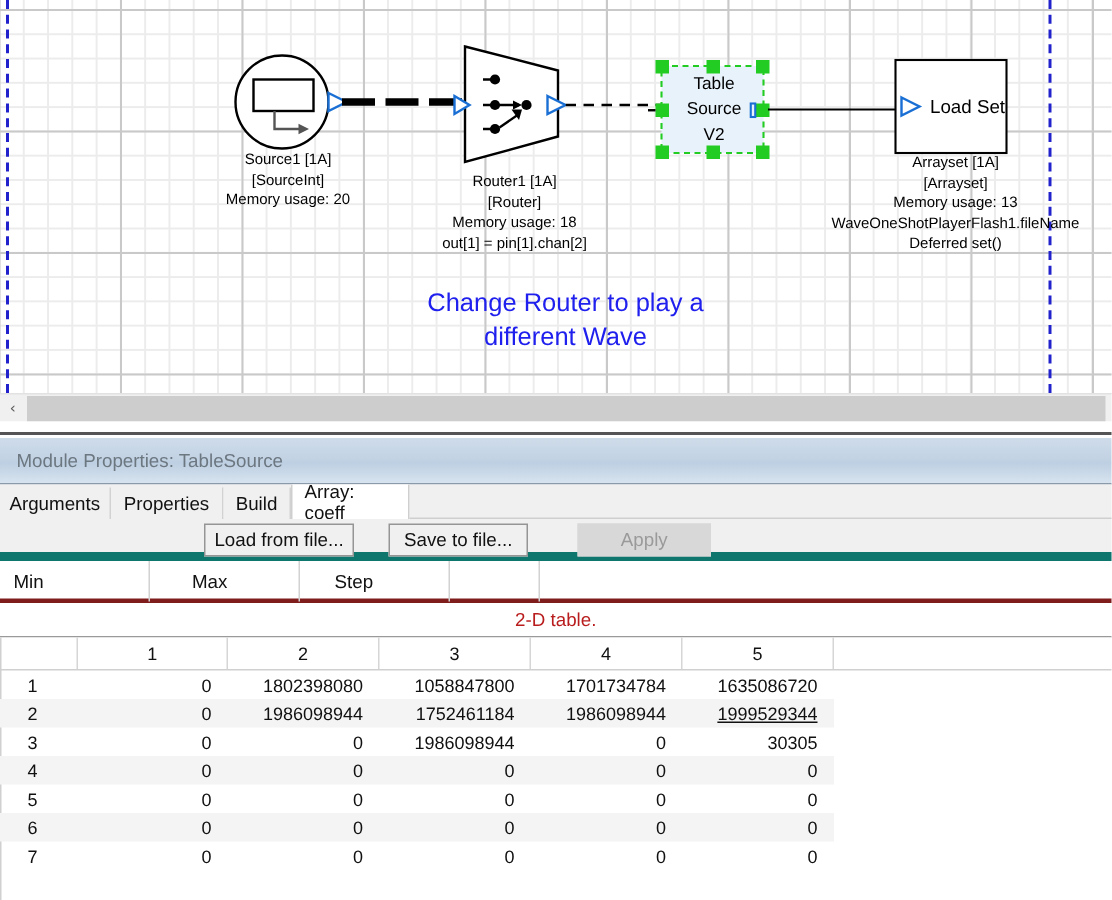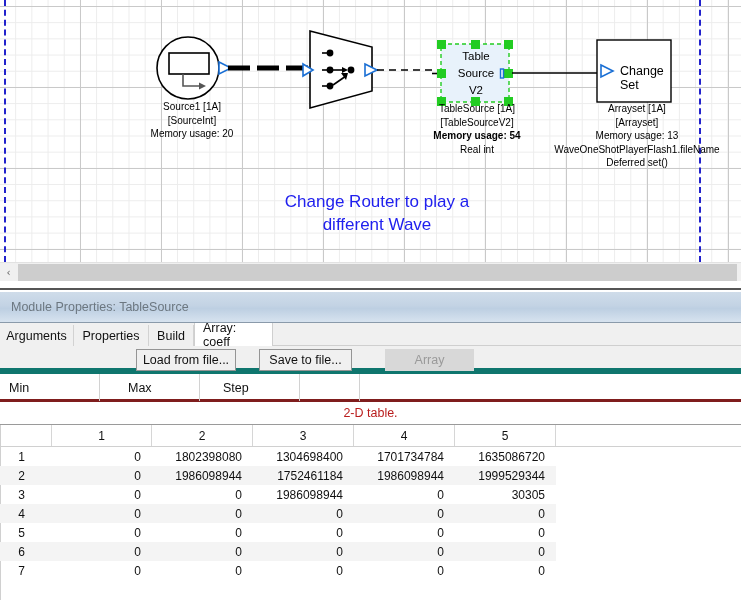--- a/index.html
+++ b/index.html
@@ -205,20 +205,26 @@
     <line x1="22" y1="42" x2="30" y2="42" stroke="#000" stroke-width="1.6"></line>
     <line x1="22" y1="58" x2="30" y2="58" stroke="#000" stroke-width="1.6"></line>
     <line x1="33" y1="42" x2="46" y2="42" stroke="#000" stroke-width="1.6"></line>
     <path d="M 42 39 L 48 42 L 42 45 Z" fill="#000"></path>
     <circle cx="51" cy="42" r="3.4" fill="#000"></circle>
     <line x1="33" y1="57" x2="46" y2="48" stroke="#000" stroke-width="1.6"></line>
     <path d="M 41 45 L 48 45 L 46 52 Z" fill="#000"></path>
     <path d="M 3 36 L 13 42 L 3 48 Z" fill="#ffffff" stroke="#1a6fd4" stroke-width="1.6"></path>
     <path d="M 65 36 L 77 42 L 65 48 Z" fill="#ffffff" stroke="#1a6fd4" stroke-width="1.6"></path>
   </svg>
+  <div class="node-label" style="left:268px; top:115px; width:150px;">
+    <div>Router1 [1A]</div>
+    <div>[Router]</div>
+    <div>Memory usage: 18</div>
+    <div>out[1] = pin[1].chan[2]</div>
+  </div>
 
   <svg width="66" height="8" style="position:absolute;left:377px;top:66px;">
     <line x1="0" y1="4" x2="66" y2="4" stroke="#000000" stroke-width="1.6" stroke-dasharray="7 5"></line>
   </svg>
 
   <svg width="90" height="70" style="position:absolute;left:432px;top:38px;">
     <rect x="9" y="6" width="68" height="58" fill="#e8f2fb" stroke="#22cc22" stroke-width="1.4" stroke-dasharray="4 3"></rect>
     <rect x="5" y="2" width="9" height="9" fill="#22cc22"></rect>
     <rect x="39" y="2" width="9" height="9" fill="#22cc22"></rect>
     <rect x="72" y="2" width="9" height="9" fill="#22cc22"></rect>
@@ -228,37 +234,31 @@
     <rect x="39" y="59" width="9" height="9" fill="#22cc22"></rect>
     <rect x="72" y="59" width="9" height="9" fill="#22cc22"></rect>
     <line x1="0" y1="35.5" x2="5" y2="35.5" stroke="#000" stroke-width="1.6"></line>
     <rect x="68.5" y="31" width="3" height="9" fill="none" stroke="#1a6fd4" stroke-width="1.4"></rect>
   </svg>
   <div style="position:absolute;left:440px;top:48px;width:72px;text-align:center;font-size:11.5px;line-height:17px;color:#000;">
     <div>Table</div>
     <div>Source</div>
     <div>V2</div>
   </div>
-  <div class="node-label" style="left:402px; top:102px; width:150px;">
-    <div>TableSource [1A]</div>
-    <div>[TableSourceV2]</div>
-    <div><b>Memory usage: 54</b></div>
-    <div>Real int</div>
-  </div>
 
   <svg width="96" height="8" style="position:absolute;left:512px;top:69px;">
     <line x1="0" y1="4" x2="96" y2="4" stroke="#000000" stroke-width="1.4"></line>
   </svg>
 
   <svg width="80" height="70" style="position:absolute;left:596px;top:38px;">
     <rect x="1" y="2" width="74" height="62" fill="#ffffff" stroke="#000000" stroke-width="1.4"></rect>
     <path d="M 5 27 L 17 33 L 5 39 Z" fill="#ffffff" stroke="#1a6fd4" stroke-width="1.6"></path>
   </svg>
   <div style="position:absolute;left:620px;top:64px;width:60px;font-size:12.5px;color:#000;">
-    <span>Change Set</span>
+    <span>Load Set</span>
   </div>
   <div class="node-label" style="left:523px; top:102px; width:228px;">
     <div>Arrayset [1A]</div>
     <div>[Arrayset]</div>
     <div>Memory usage: 13</div>
     <div>WaveOneShotPlayerFlash1.fileName</div>
     <div>Deferred set()</div>
   </div>
 
   <div class="annotation" style="left:212px; top:190px; width:330px;">
@@ -282,21 +282,21 @@
   <div id="tabstrip">
     <div class="tab" style="left:0px;   width:74px;">Arguments</div>
     <div class="tab" style="left:74px;  width:75px;">Properties</div>
     <div class="tab" style="left:149px; width:45px;">Build</div>
     <div class="tab active" style="left:194px; width:79px;">Array: coeff</div>
   </div>
 
   <div id="buttonrow">
     <div class="pbtn" style="left:136px; width:100px;">Load from file...</div>
     <div class="pbtn" style="left:259px; width:93px;">Save to file...</div>
-    <div class="pbtn disabled" style="left:385px; width:89px;">Array</div>
+    <div class="pbtn disabled" style="left:385px; width:89px;">Apply</div>
   </div>
 
   <div id="minmaxstep">
     <div class="mms-cell" style="left:0px;   width:100px;">Min</div>
     <div class="mms-cell" style="left:100px; width:100px; padding-left:28px;">Max</div>
     <div class="mms-cell" style="left:200px; width:100px; padding-left:23px;">Step</div>
     <div class="mms-cell" id="mms-blank" style="left:300px; width:60px;"></div>
   </div>
 
   <div id="table-caption">2-D table.</div>
@@ -310,31 +310,31 @@
       <div class="gh-cell" style="left:253px; width:101px;">3</div>
       <div class="gh-cell" style="left:354px; width:101px;">4</div>
       <div class="gh-cell" style="left:455px; width:101px;">5</div>
       <div class="gh-cell" style="left:556px; width:60px; border-right:none;"></div>
     </div>
     <div id="grid-body">
         <div class="grow" style="top: 22px;">
           <div class="gcell rowhdr" style="left: 1px; width: 51px;">1</div>
           <div class="gcell" style="left: 52px; width: 100px;">0</div>
           <div class="gcell" style="left: 152px; width: 101px;">1802398080</div>
-          <div class="gcell" style="left: 253px; width: 101px;">1304698400</div>
+          <div class="gcell" style="left: 253px; width: 101px;">1058847800</div>
           <div class="gcell" style="left: 354px; width: 101px;">1701734784</div>
           <div class="gcell" style="left: 455px; width: 101px;">1635086720</div>
         </div>
         <div class="grow alt" style="top: 41px;">
           <div class="gcell rowhdr" style="left: 1px; width: 51px;">2</div>
           <div class="gcell" style="left: 52px; width: 100px;">0</div>
           <div class="gcell" style="left: 152px; width: 101px;">1986098944</div>
           <div class="gcell" style="left: 253px; width: 101px;">1752461184</div>
           <div class="gcell" style="left: 354px; width: 101px;">1986098944</div>
-          <div class="gcell" style="left: 455px; width: 101px;">1999529344</div>
+          <div class="gcell" style="left: 455px; width: 101px; text-decoration: underline;">1999529344</div>
         </div>
         <div class="grow" style="top: 60px;">
           <div class="gcell rowhdr" style="left: 1px; width: 51px;">3</div>
           <div class="gcell" style="left: 52px; width: 100px;">0</div>
           <div class="gcell" style="left: 152px; width: 101px;">0</div>
           <div class="gcell" style="left: 253px; width: 101px;">1986098944</div>
           <div class="gcell" style="left: 354px; width: 101px;">0</div>
           <div class="gcell" style="left: 455px; width: 101px;">30305</div>
         </div>
         <div class="grow alt" style="top: 79px;">

